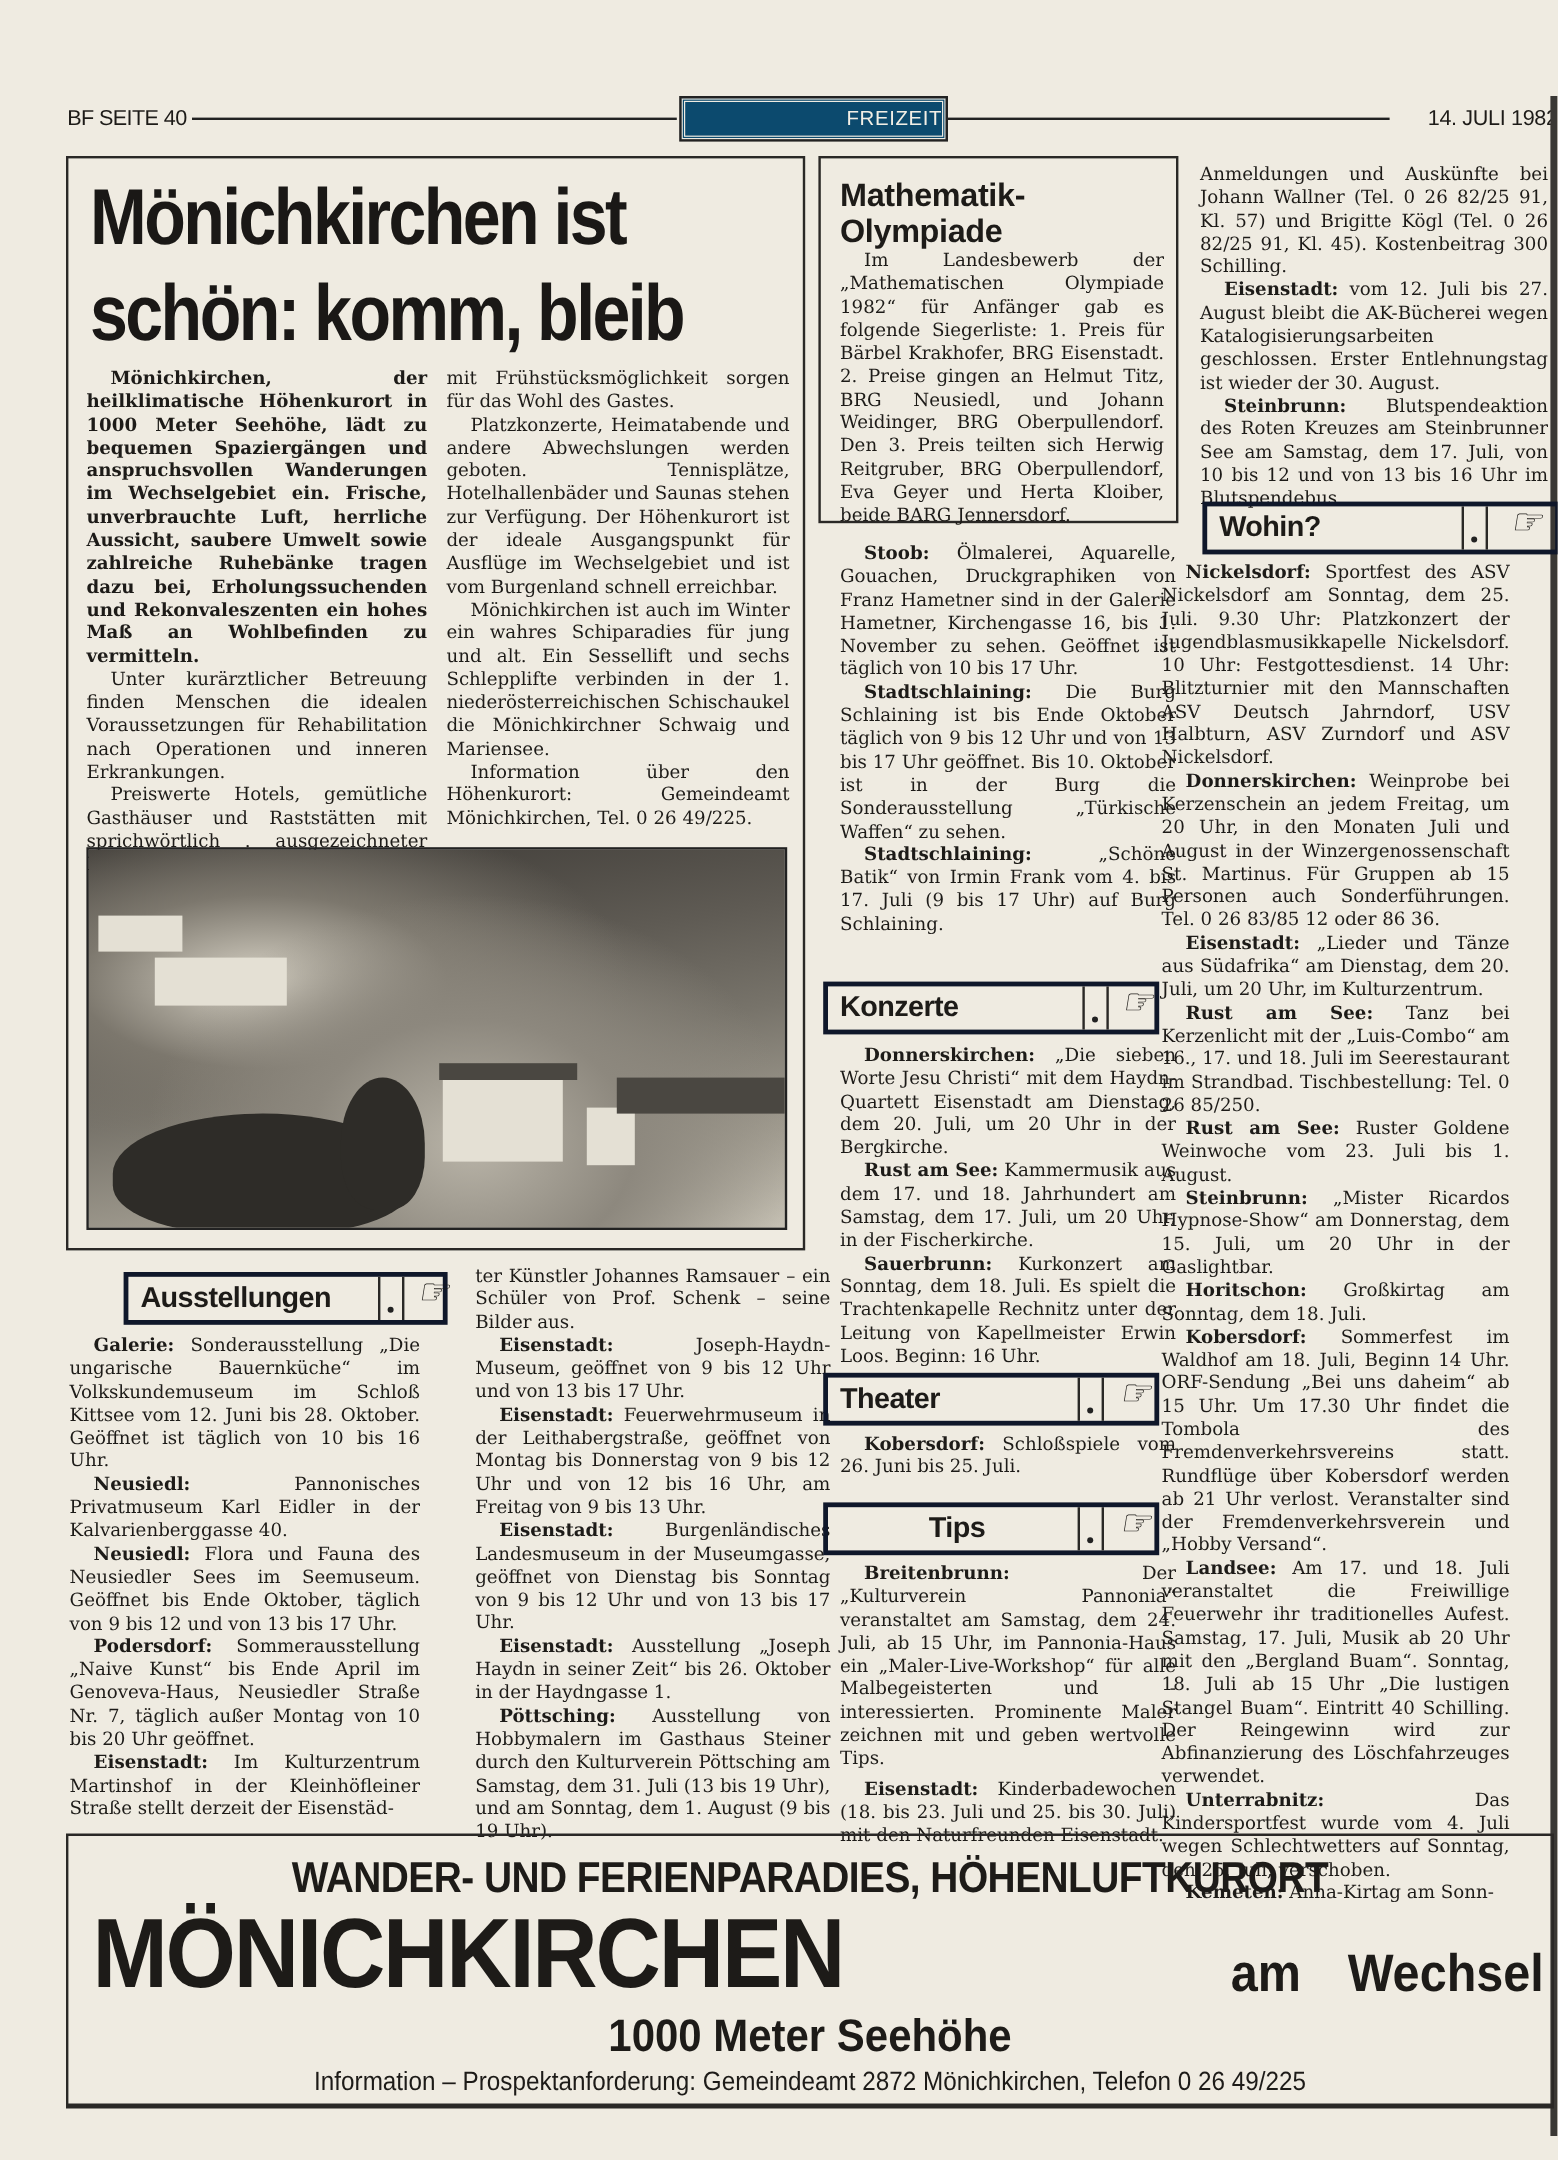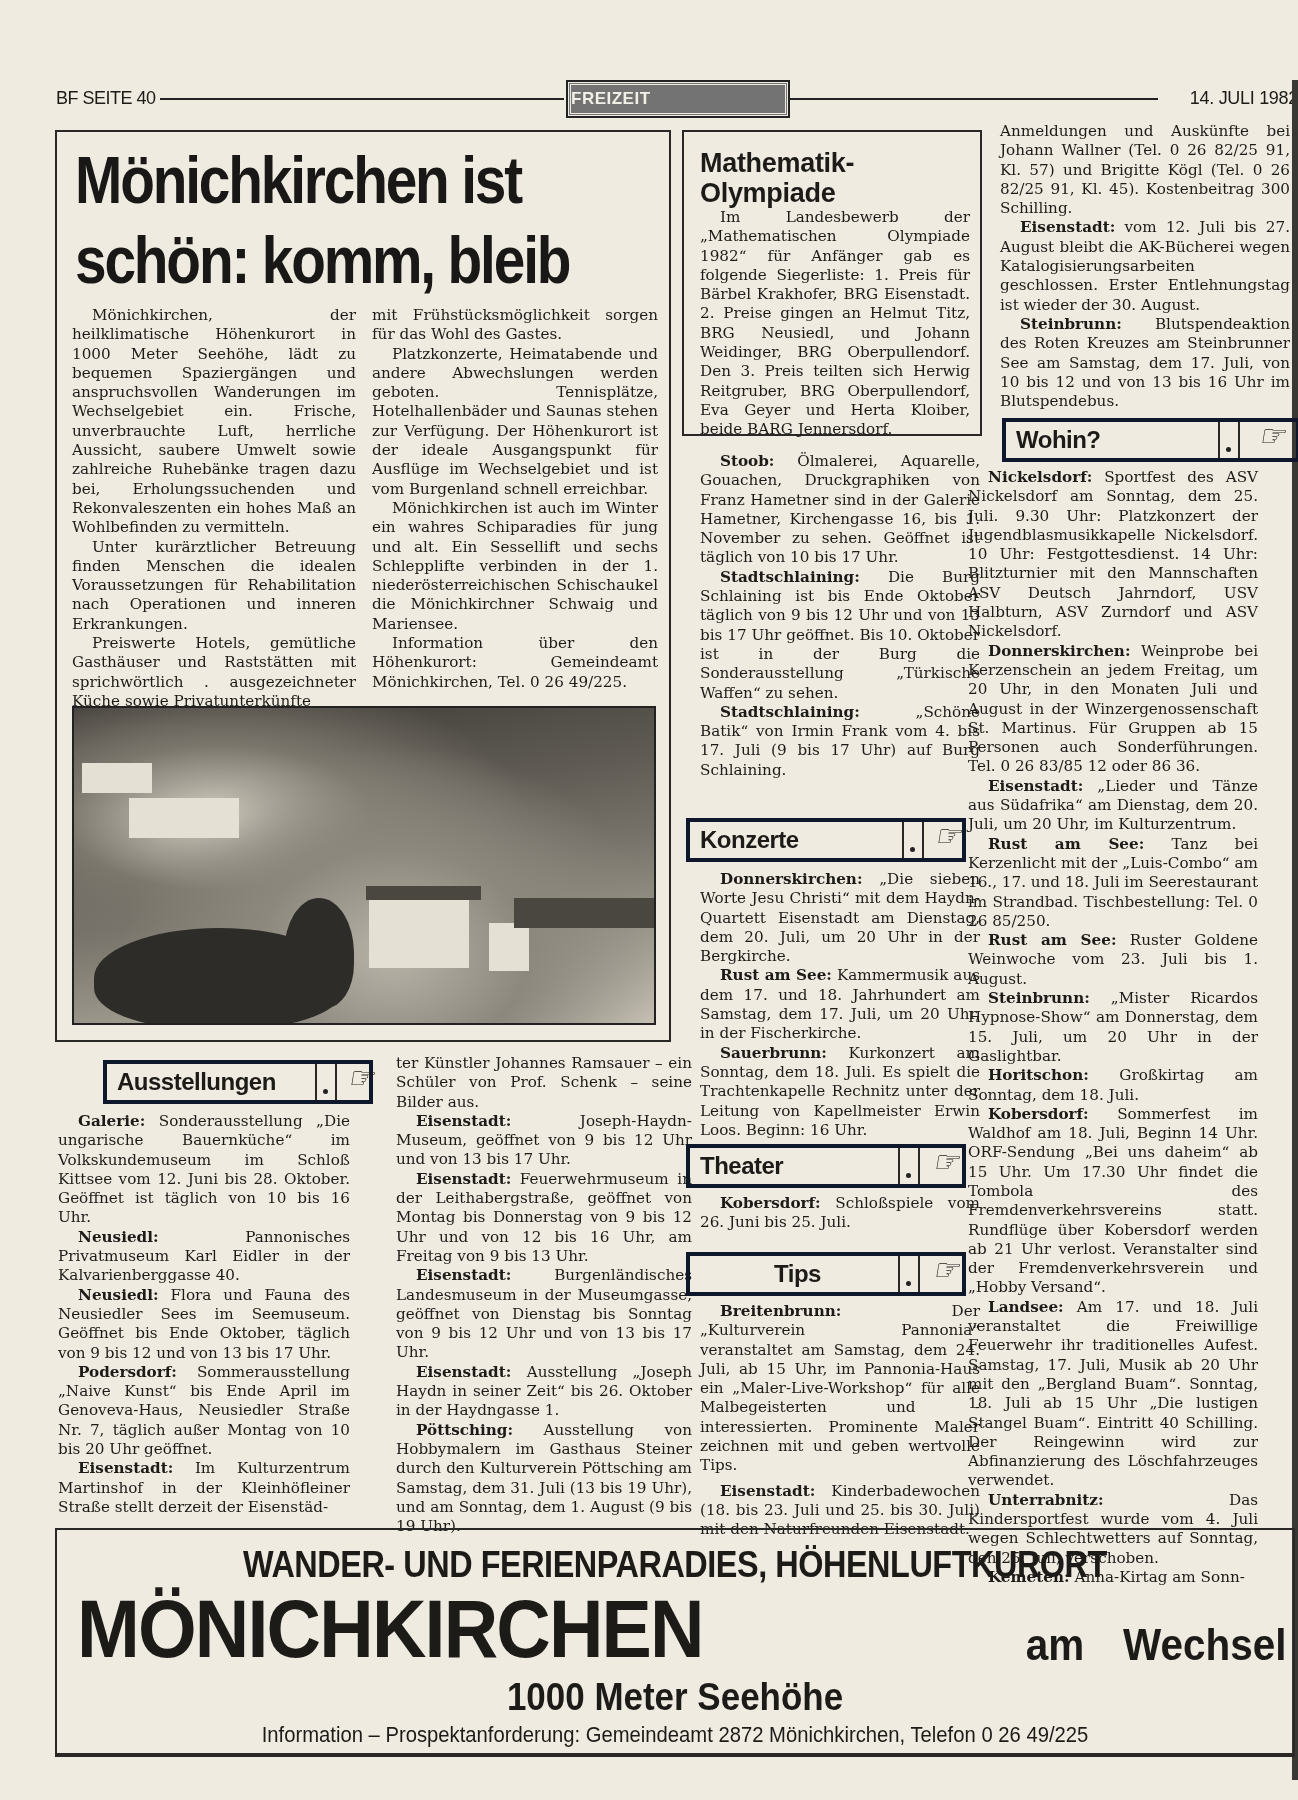--- a/index.html
+++ b/index.html
@@ -8,38 +8,38 @@
     background:#efebe1;
     font-family:"DejaVu Serif", serif;
     color:#1d1b18;
   }
   .abs { position:absolute; }
   
   .hdr-left { left:56px; top:88px; font-family:"Liberation Sans", sans-serif; font-size:18px; letter-spacing:-0.5px; }
   .hdr-right { right:0; top:88px; font-family:"Liberation Sans", sans-serif; font-size:18px; letter-spacing:-0.3px; }
   .hdr-line { height:2px; background:#222; top:98px; }
   .hdr-badge {
-    left:568px; top:82px; width:214px; height:28px; background:#737373;
+    left:568px; top:82px; width:214px; height:28px; background:#0c4a6e;
     border:3px double #efebe1; outline:2px solid #222;
-    color:#f2efe6; font-family:"Liberation Sans", sans-serif; font-weight:bold;
-    font-size:17px; text-align:left; line-height:28px; letter-spacing:0.5px;
+    color:#f2efe6; font-family:"Liberation Sans", sans-serif; font-weight:normal;
+    font-size:17px; text-align:right; line-height:28px; letter-spacing:0.5px;
   }
   
   .main-box { left:55px; top:130px; width:612px; height:908px; border:2px solid #2a2826; }
   .headline {
     left:75px; top:140px; width:590px;
     font-family:"Liberation Sans", sans-serif; font-weight:900; font-size:66px;
     line-height:80px; letter-spacing:-2.5px; transform:scaleX(0.86); transform-origin:left top;
     color:#1a1816; white-space:nowrap;
   }
   .col { font-size:15.2px; line-height:19.3px; text-align:justify; hyphens:manual; }
   .col p { margin:0; text-indent:20px; }
   .col p.noind { text-indent:0; }
   .col b { font-weight:bold; }
-  .bold-p { font-weight:normal; }
+  .bold-p { font-weight:bold; }
   .photo {
     left:72px; top:706px; width:580px; height:315px; border:2px solid #222;
     background:
       radial-gradient(ellipse at 55% 78%, #b9b4a8 0%, #8d887e 30%, transparent 60%),
       radial-gradient(ellipse at 25% 35%, #d8d3c6 0%, #7c776d 25%, transparent 50%),
       linear-gradient(170deg, #3a3733 0%, #5f5b54 35%, #77736a 55%, #a19c90 80%, #c5c0b3 100%);
     overflow:hidden;
   }
   .photo .house { position:absolute; background:#e4e0d4; }
   .photo .roof { position:absolute; background:#4a4741; }
@@ -173,21 +173,21 @@
   <span class="div1" style="left:208px;"></span>
   <span class="dot" style="left:216px;"></span>
   <span class="div1" style="left:228px;"></span>
   <span class="hand" style="left:242px;">☞</span>
 </div>
 <div class="abs col" style="left:700px;top:1302px;width:280px;">
   <p><b>Breitenbrunn:</b> <span>Der „Kulturverein Pannonia“ veranstaltet am Samstag, dem 24. Juli, ab 15 Uhr, im Pannonia-Haus ein „Maler-Live-Workshop“ für alle Malbegeisterten und -interessierten. Prominente Maler zeichnen mit und geben wertvolle Tips.</span></p>
   <p style="margin-top:6px;"><b>Eisenstadt:</b> <span>Kinderbadewochen (18. bis 23. Juli und 25. bis 30. Juli) mit den Naturfreunden Eisenstadt.</span></p>
 </div>
 
-<div class="abs col" style="left:1000px;top:122px;width:290px;">
+<div class="abs col" style="left:1000px;top:136px;width:290px;">
   <p class="noind"><span>Anmeldungen und Auskünfte bei Johann Wallner (Tel. 0 26 82/25 91, Kl. 57) und Brigitte Kögl (Tel. 0 26 82/25 91, Kl. 45). Kostenbeitrag 300 Schilling.</span></p>
   <p><b>Eisenstadt:</b> <span>vom 12. Juli bis 27. August bleibt die AK-Bücherei wegen Katalogisierungsarbeiten geschlossen. Erster Entlehnungstag ist wieder der 30. August.</span></p>
   <p><b>Steinbrunn:</b> <span>Blutspendeaktion des Roten Kreuzes am Steinbrunner See am Samstag, dem 17. Juli, von 10 bis 12 und von 13 bis 16 Uhr im Blutspendebus.</span></p>
 </div>
 
 <div class="sec" style="left:1002px;top:418px;width:290px;">
   <span class="label">Wohin?</span>
   <span class="div1" style="left:212px;"></span>
   <span class="dot" style="left:220px;"></span>
   <span class="div1" style="left:232px;"></span>

